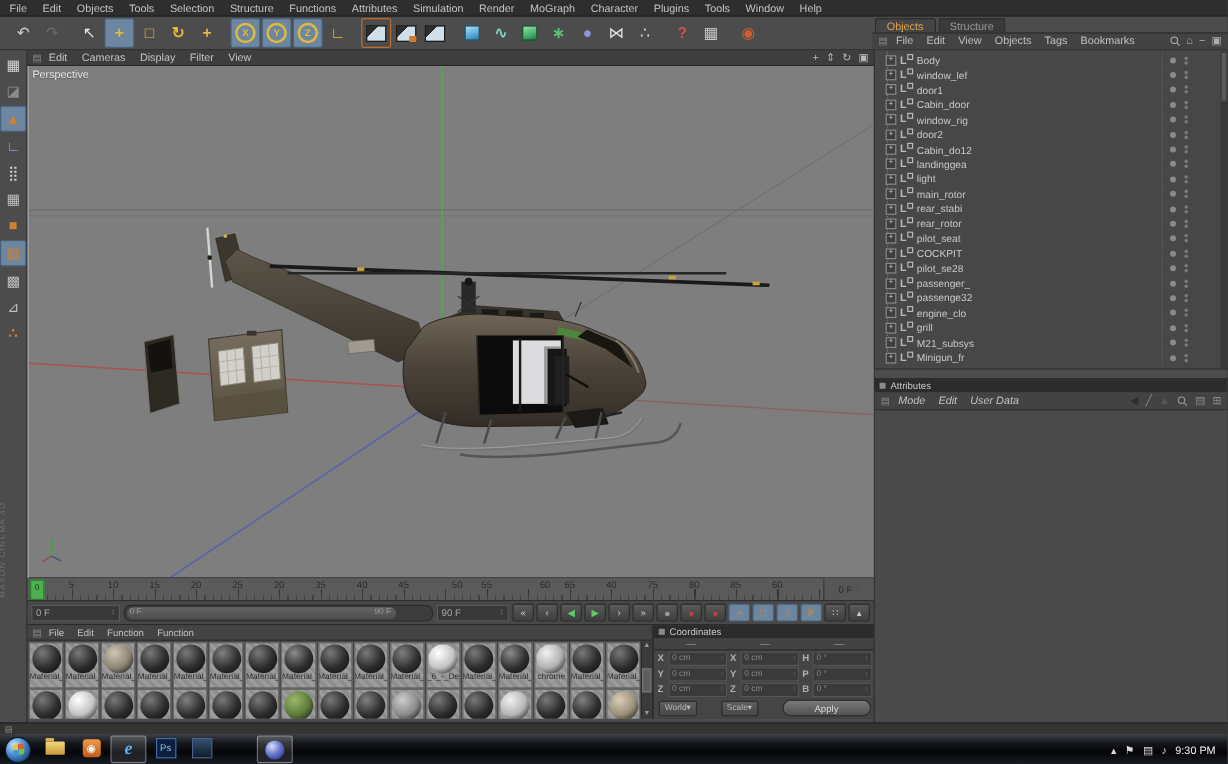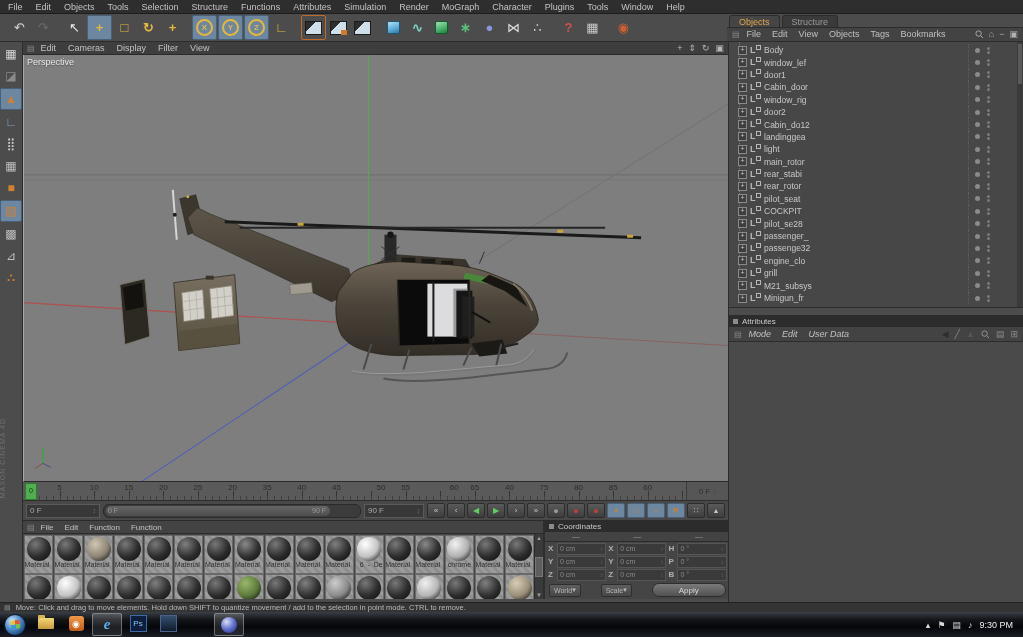--- a/index.html
+++ b/index.html
@@ -1035,21 +1035,20 @@
             <span style="color: rgb(138, 138, 138);">▤</span>
             <span style="color: rgb(138, 138, 138);">⊞</span>
           </div>
       </div>
       <div class="attr-rest"></div>
     </div>
   </div>
 
   <div class="statusbar">
     <span class="gic">▤</span>
-    <span>Move: Click and drag to move elements. Hold down SHIFT to quantize movement / add to the selection in point mode. CTRL to remove.</span>
   </div>
 
   <div class="taskbar">
     <div class="orb">
         <div class="flag"></div>
       </div>
     <span style="display:flex">
         <div class="tapp">
           <div class="ico-folder"></div>
         </div>

